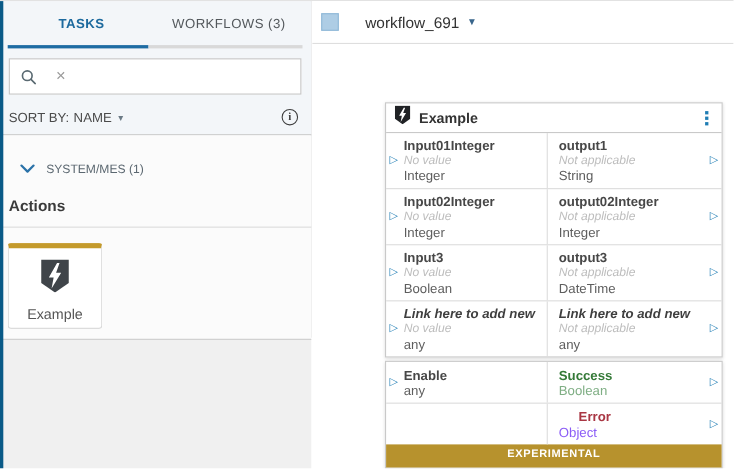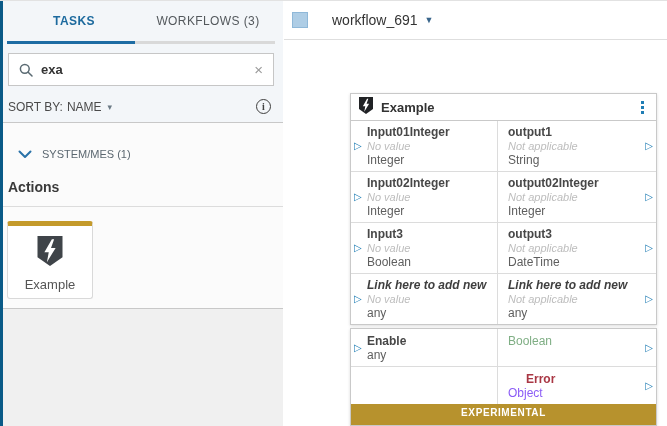--- a/index.html
+++ b/index.html
@@ -96,21 +96,20 @@
         <div class="u-rest"></div>
       </div>
 
       <div class="searchbox">
         <span class="mag">
           <svg width="14" height="14" viewBox="0 0 14 14">
               <circle cx="5.8" cy="5.8" r="4.4" fill="none" stroke="#5a6a72" stroke-width="1.5"></circle>
               <line x1="9.2" y1="9.2" x2="13" y2="13" stroke="#5a6a72" stroke-width="1.5" stroke-linecap="round"></line>
             </svg>
         </span>
-        <input value="exa" style="">
         <span class="clear">×</span>
       </div>
 
       <div class="sortrow">
         <span>SORT BY:</span>
         <span>NAME</span>
         <span class="sort-caret">▾</span>
       </div>
       <div class="info-icon">i</div>
     </div>
@@ -229,20 +228,21 @@
 
       <div class="node-box">
         <div class="row">
           <div class="cell in ctl">
             <span class="port left">▷</span>
             <div class="name">Enable</div>
             <div class="type">any</div>
           </div>
           <div class="cell out ctl success">
             <span class="port right">▷</span>
+            <div class="name">Success</div>
             <div class="type">Boolean</div>
           </div>
         </div>
         <div class="row">
           <div class="cell in ctl empty"></div>
           <div class="cell out ctl error">
             <span class="port right">▷</span>
             <div class="name">Error</div>
             <div class="type">Object</div>
           </div>

